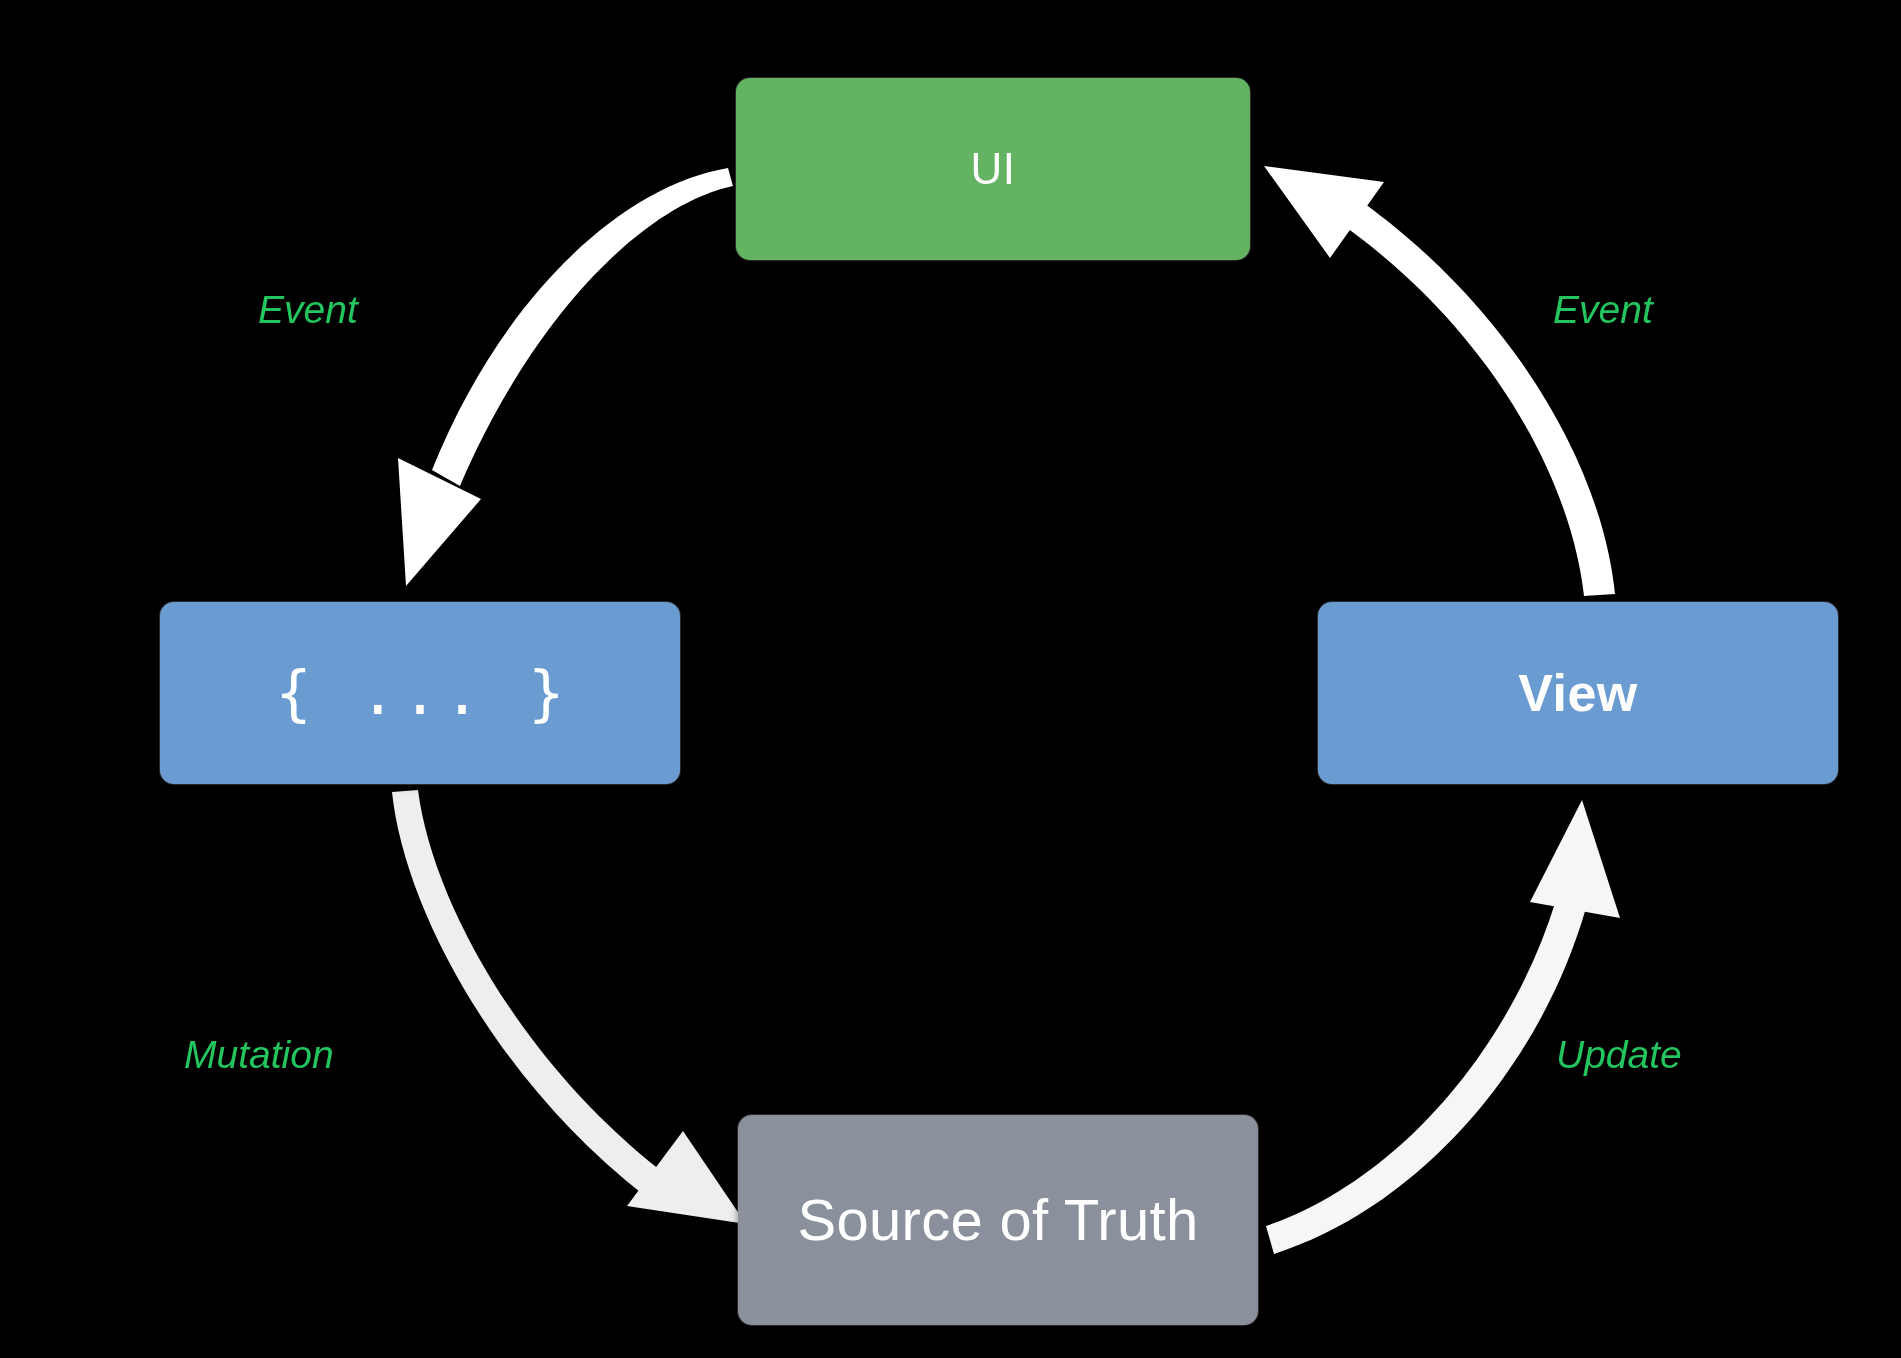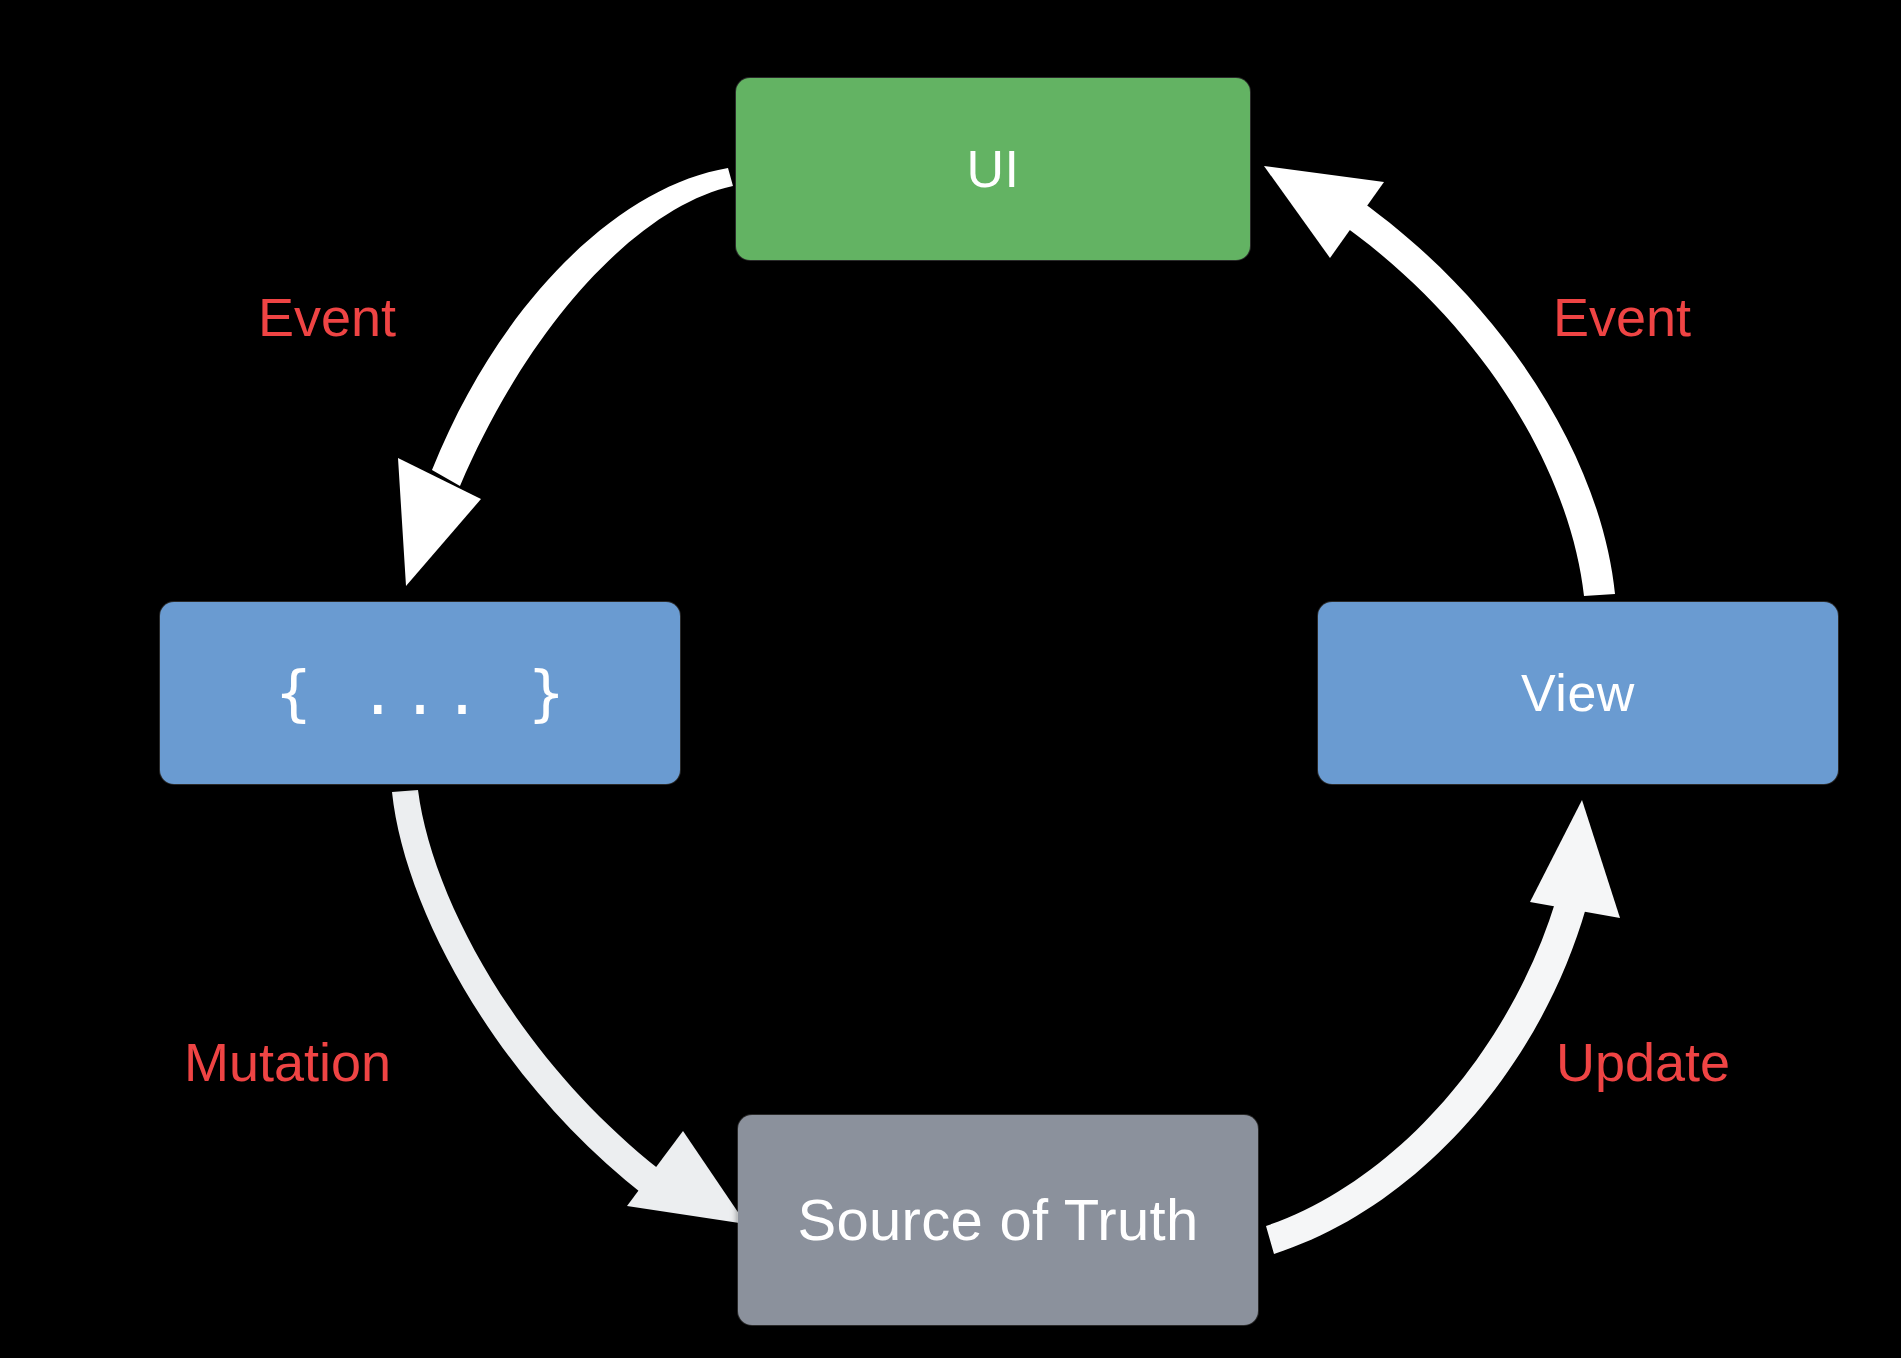--- a/index.html
+++ b/index.html
@@ -53,21 +53,21 @@
   }
 
   #node-ui {
     left: 736px;
     top: 78px;
     width: 514px;
     height: 182px;
     background: #63b363;
   }
   #node-ui .node-label {
-    font-size: 52px;
+    font-size: 44px;
     font-weight: 400;
     letter-spacing: 0.5px;
   }
 
   #node-state {
     left: 160px;
     top: 602px;
     width: 520px;
     height: 182px;
     background: #6a9bd1;
@@ -82,45 +82,46 @@
 
   #node-view {
     left: 1318px;
     top: 602px;
     width: 520px;
     height: 182px;
     background: #6a9bd1;
   }
   #node-view .node-label {
     font-size: 52px;
-    font-weight: 400;
+    font-weight: 700;
     letter-spacing: 0.5px;
   }
 
   #node-sot {
     left: 738px;
     top: 1115px;
     width: 520px;
     height: 210px;
     background: #8b919c;
   }
   #node-sot .node-label {
     font-size: 58px;
     font-weight: 400;
     letter-spacing: 0.3px;
   }
 
   
   .edge-label {
     position: absolute;
-    color: #ef4444;
-    font-size: 54px;
+    color: #22c55e;
+    font-size: 39px;
     font-weight: 400;
     white-space: nowrap;
     line-height: 1;
+    font-style: italic;
   }
 
   #label-event    { left: 258px;  top: 290px;  }
   #label-render   { left: 1553px; top: 290px;  }
   #label-mutation { left: 184px;  top: 1035px; }
   #label-update   { left: 1556px; top: 1035px; }
 </style>
 </head>
 <body>
 

